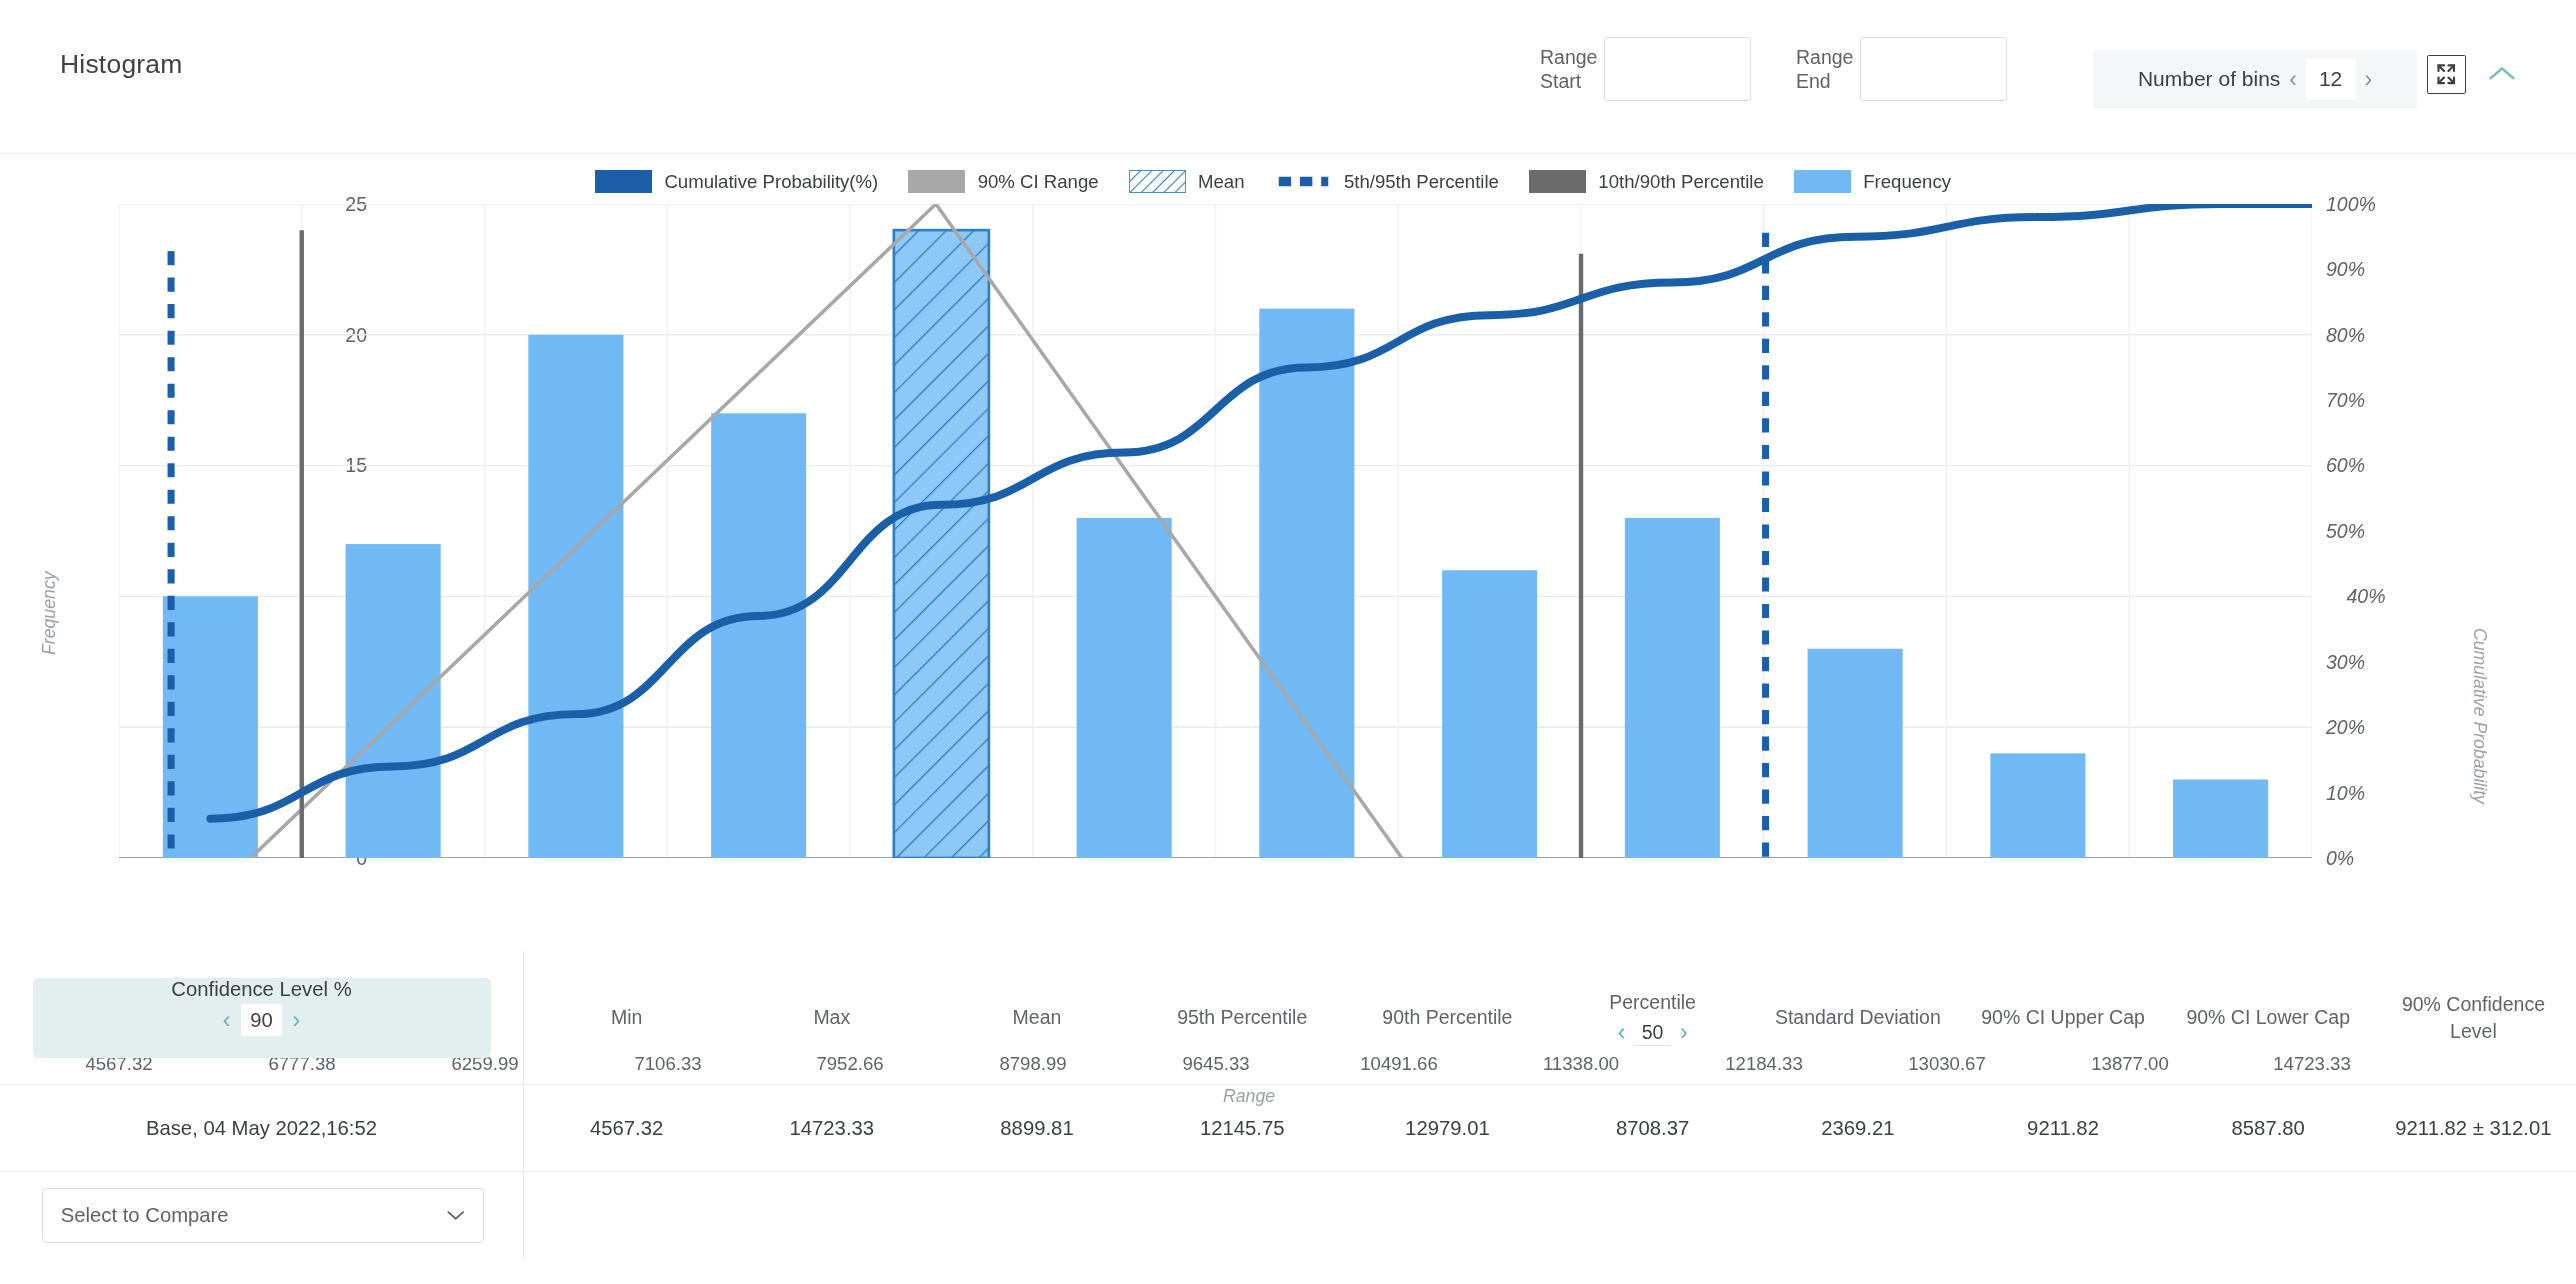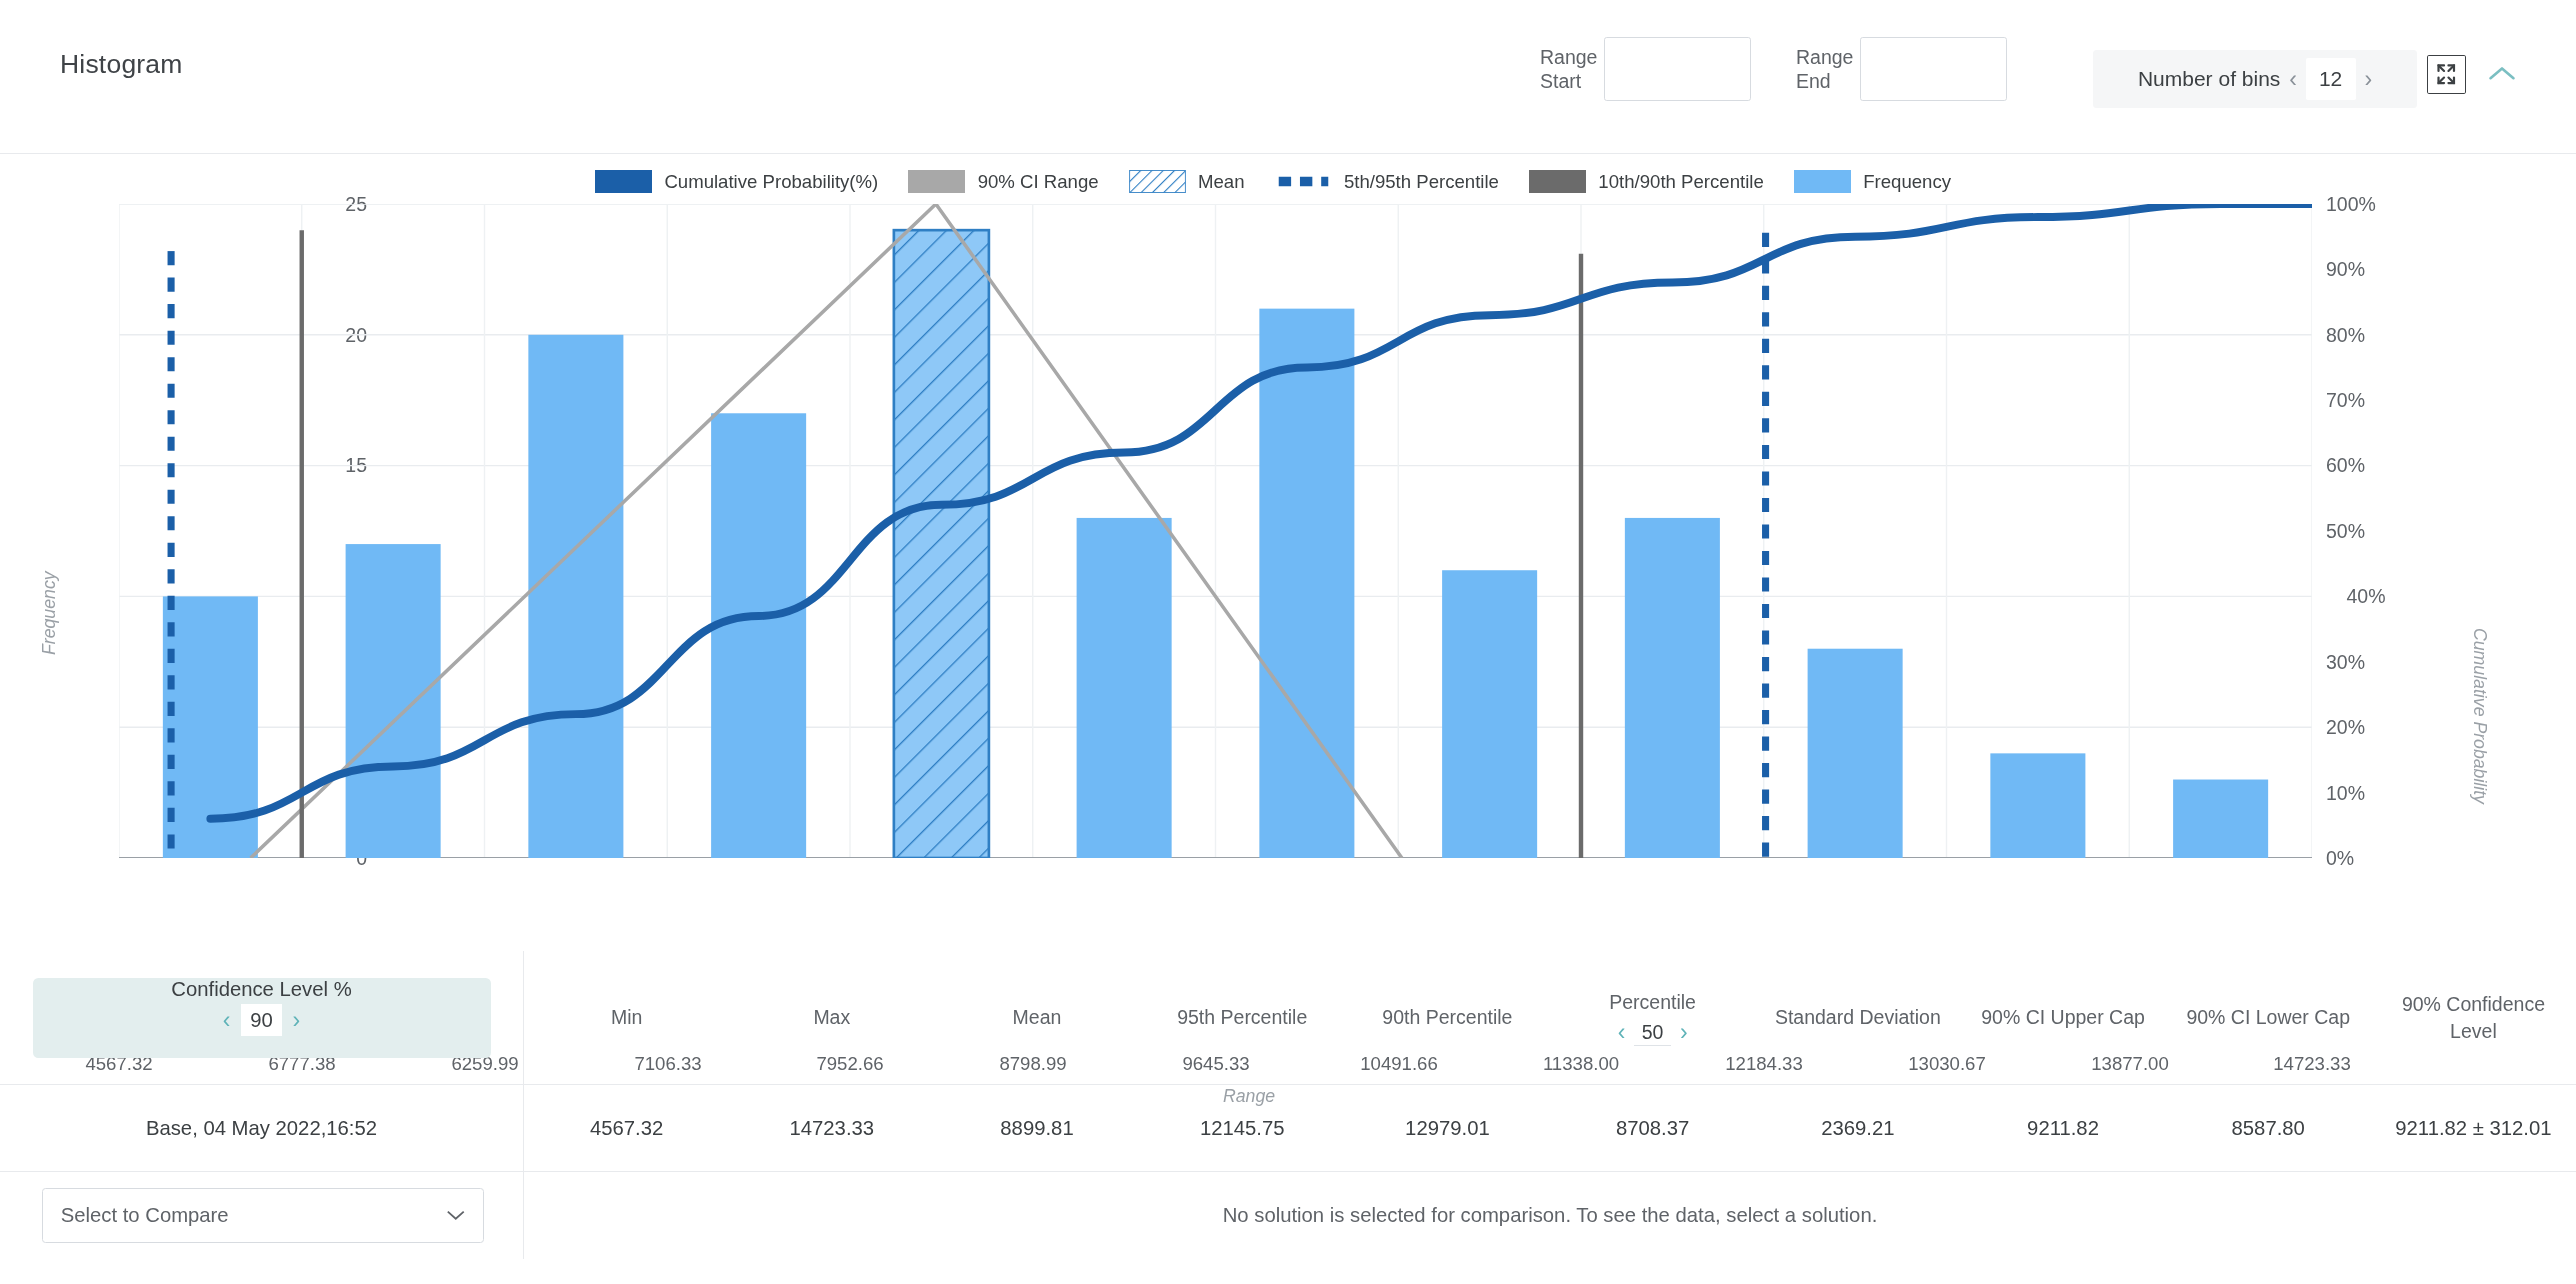--- a/index.html
+++ b/index.html
@@ -81,21 +81,21 @@
   .xlabel {
     position:absolute; left:1223px; top:900px; font-size:17.7px;
     color:#9aa0a6; font-style:italic;
   }
   .ytick-l {
     position:absolute; right:2209px; font-size:19.5px; color:#5f6368;
     text-align:right; width:53px; transform:translateY(-50%);
   }
   .ytick-r {
     position:absolute; left:2326px; font-size:19.5px; color:#5f6368;
-    text-align:left; width:80px; transform:translateY(-50%);
+    text-align:left; width:80px; transform:translateY(-50%);font-style:italic;
   }
   .xtick {
     position:absolute; top:867px; font-size:18.6px; color:#5f6368;
     transform:translateX(-50%); white-space:nowrap;
   }
 
   
   .stats { position:absolute; left:0; top:951px; width:2576px; }
   .stats-left-col {
     position:absolute; left:0; top:0; width:524px;
@@ -393,17 +393,16 @@
           <div class="vcell">14723.33</div>
           <div class="vcell">8899.81</div>
           <div class="vcell">12145.75</div>
           <div class="vcell">12979.01</div>
           <div class="vcell">8708.37</div>
           <div class="vcell">2369.21</div>
           <div class="vcell">9211.82</div>
           <div class="vcell">8587.80</div>
           <div class="vcell">9211.82 ± 312.01</div>
         </div>
-      <div class="msg-row">No solution is selected for comparison. To see the data, select a solution.</div>
     </div>
   </div>
 </div>
 
 
 </body></html>

